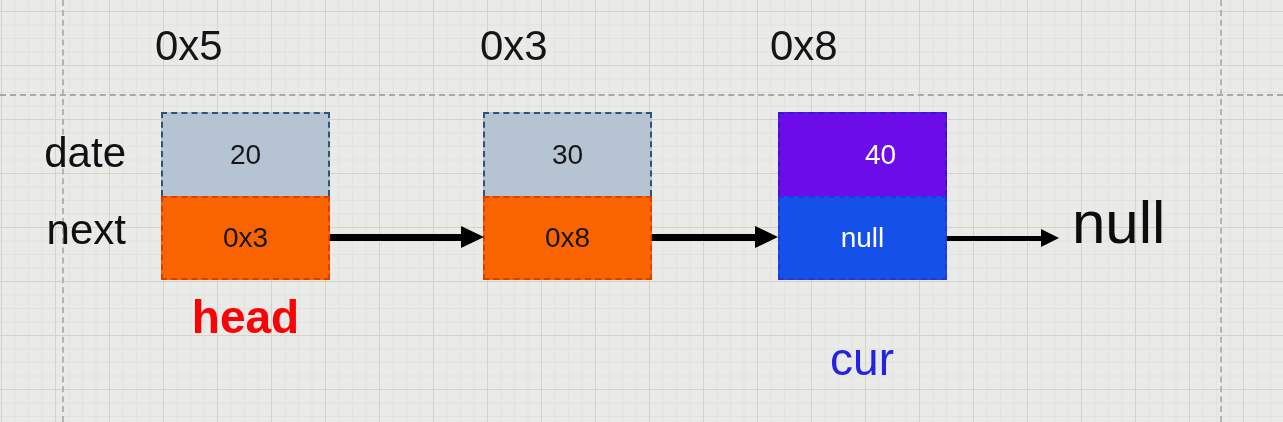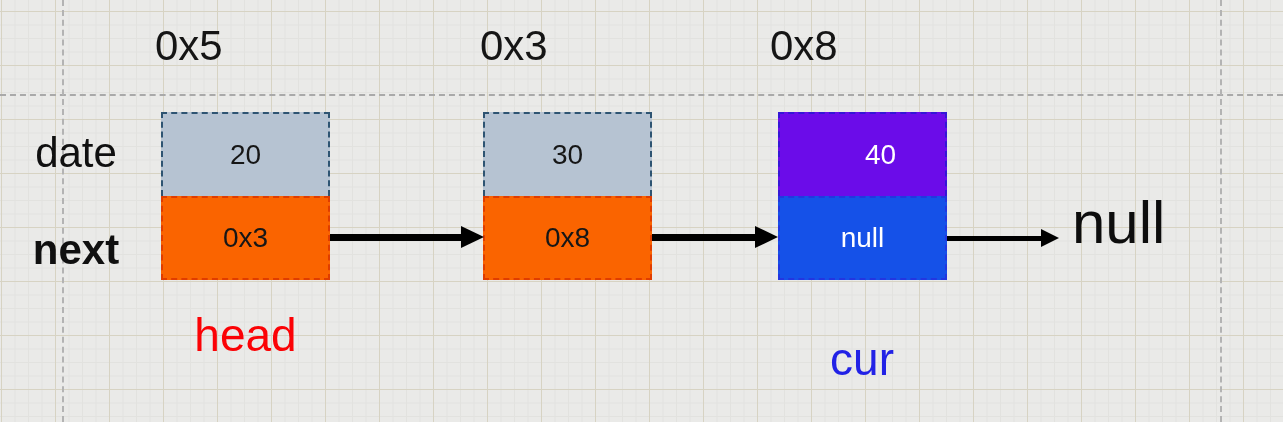--- a/index.html
+++ b/index.html
@@ -33,24 +33,24 @@
     position: absolute; top: 22px; height: 48px;
     font-size: 42px; color: #151515; line-height: 48px;
   }
   .t1 { left: 155px; width: 166px; }
   .t2 { left: 480px; width: 164px; }
   .t3 { left: 770px; width: 150px; }
 
   
   .row-label {
     position: absolute; left: 26px; width: 100px;
-    font-size: 42px; color: #101010; text-align: center; line-height: 44px;
+    font-size: 42px; color: #101010; text-align: right; line-height: 44px;
   }
   .label-date { top: 131px; }
-  .label-next { top: 228px; font-weight: bold; }
+  .label-next { top: 208px; }
 
   
   .node { position: absolute; top: 112px; width: 169px; height: 168px; }
   .n1 { left: 161px; }
   .n2 { left: 483px; }
   .n3 { left: 778px; }
   .cell {
     box-sizing: border-box; width: 100%; height: 84px;
     display: flex; align-items: center; justify-content: center;
     font-size: 28px; color: #161616;
@@ -92,21 +92,21 @@
   }
 
   
   .terminal {
     position: absolute; left: 1072px; top: 192px;
     font-size: 60px; color: #0d0d0d; line-height: 62px;
   }
 
   
   .ptr-label { position: absolute; font-size: 46px; text-align: center; line-height: 48px; }
-  .head-label { left: 161px; width: 169px; top: 311px; color: #fb0205; }
+  .head-label { left: 161px; width: 169px; top: 293px; color: #fb0205; font-weight: bold; }
   .cur-label  { left: 778px; width: 168px; top: 335px; color: #2222e6; }
 
   
   .watermark {
     position: absolute; right: 16px; top: 391px;
     font-size: 19px; color: #c6c3bc;
     text-shadow: 1px 1px 0 #ffffff;
     letter-spacing: 1px;
   }
 </style>

